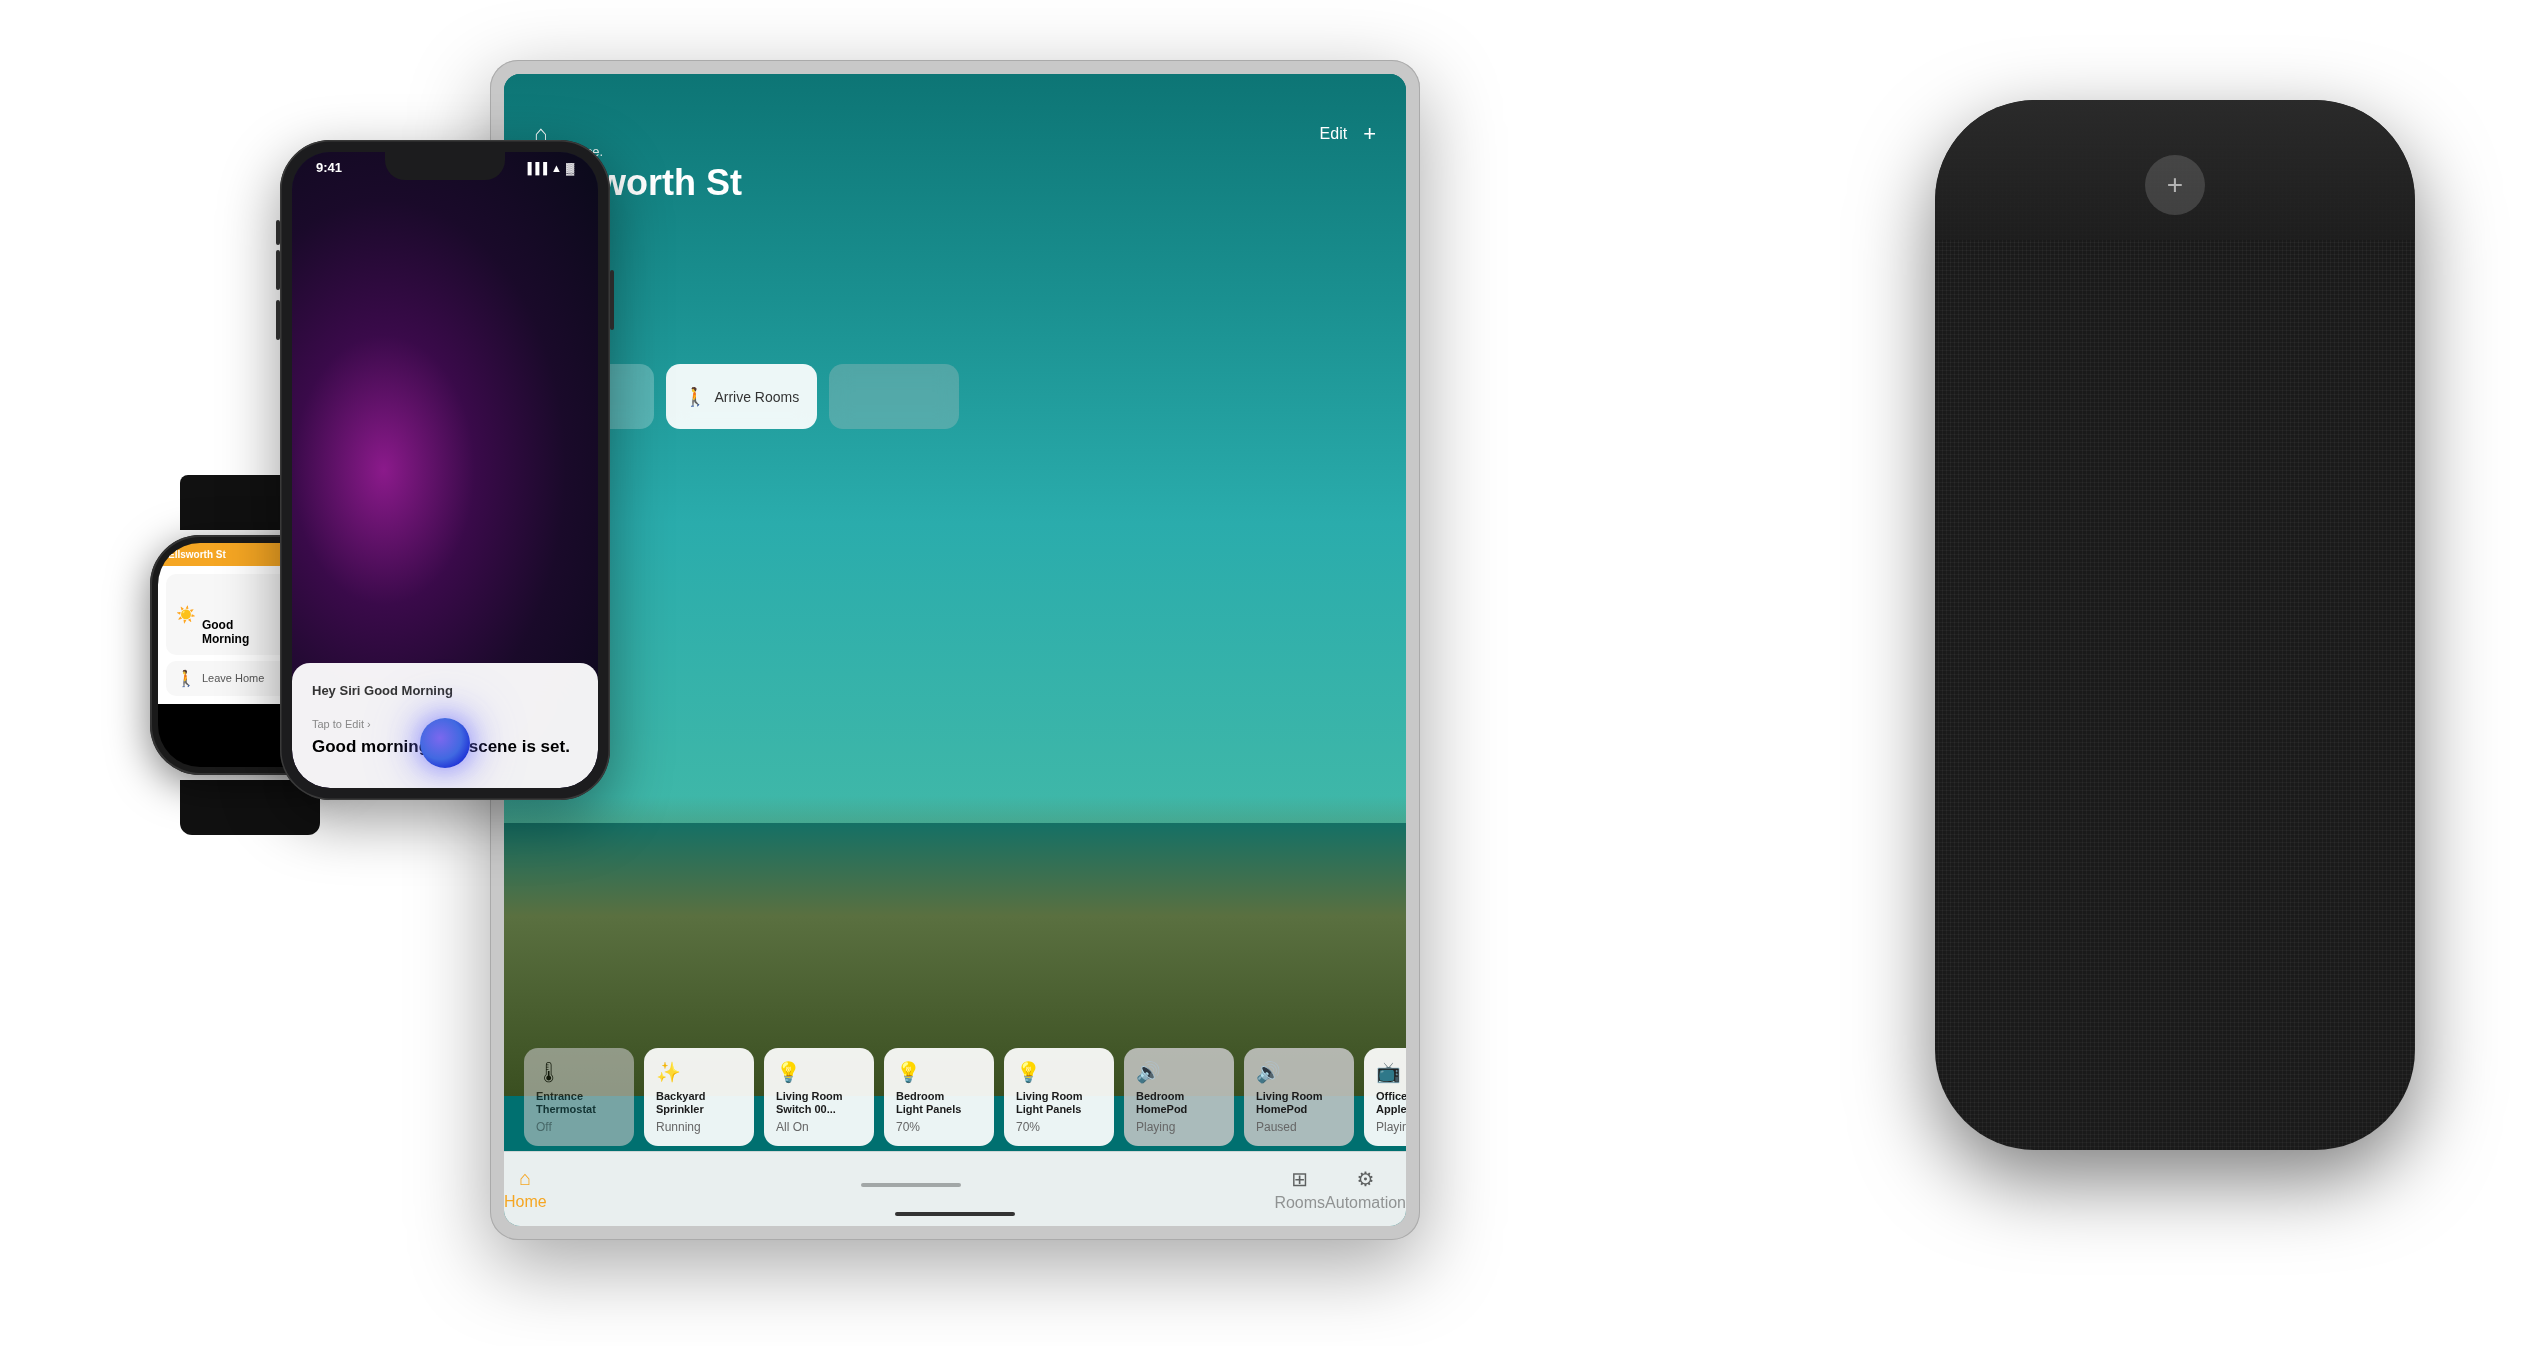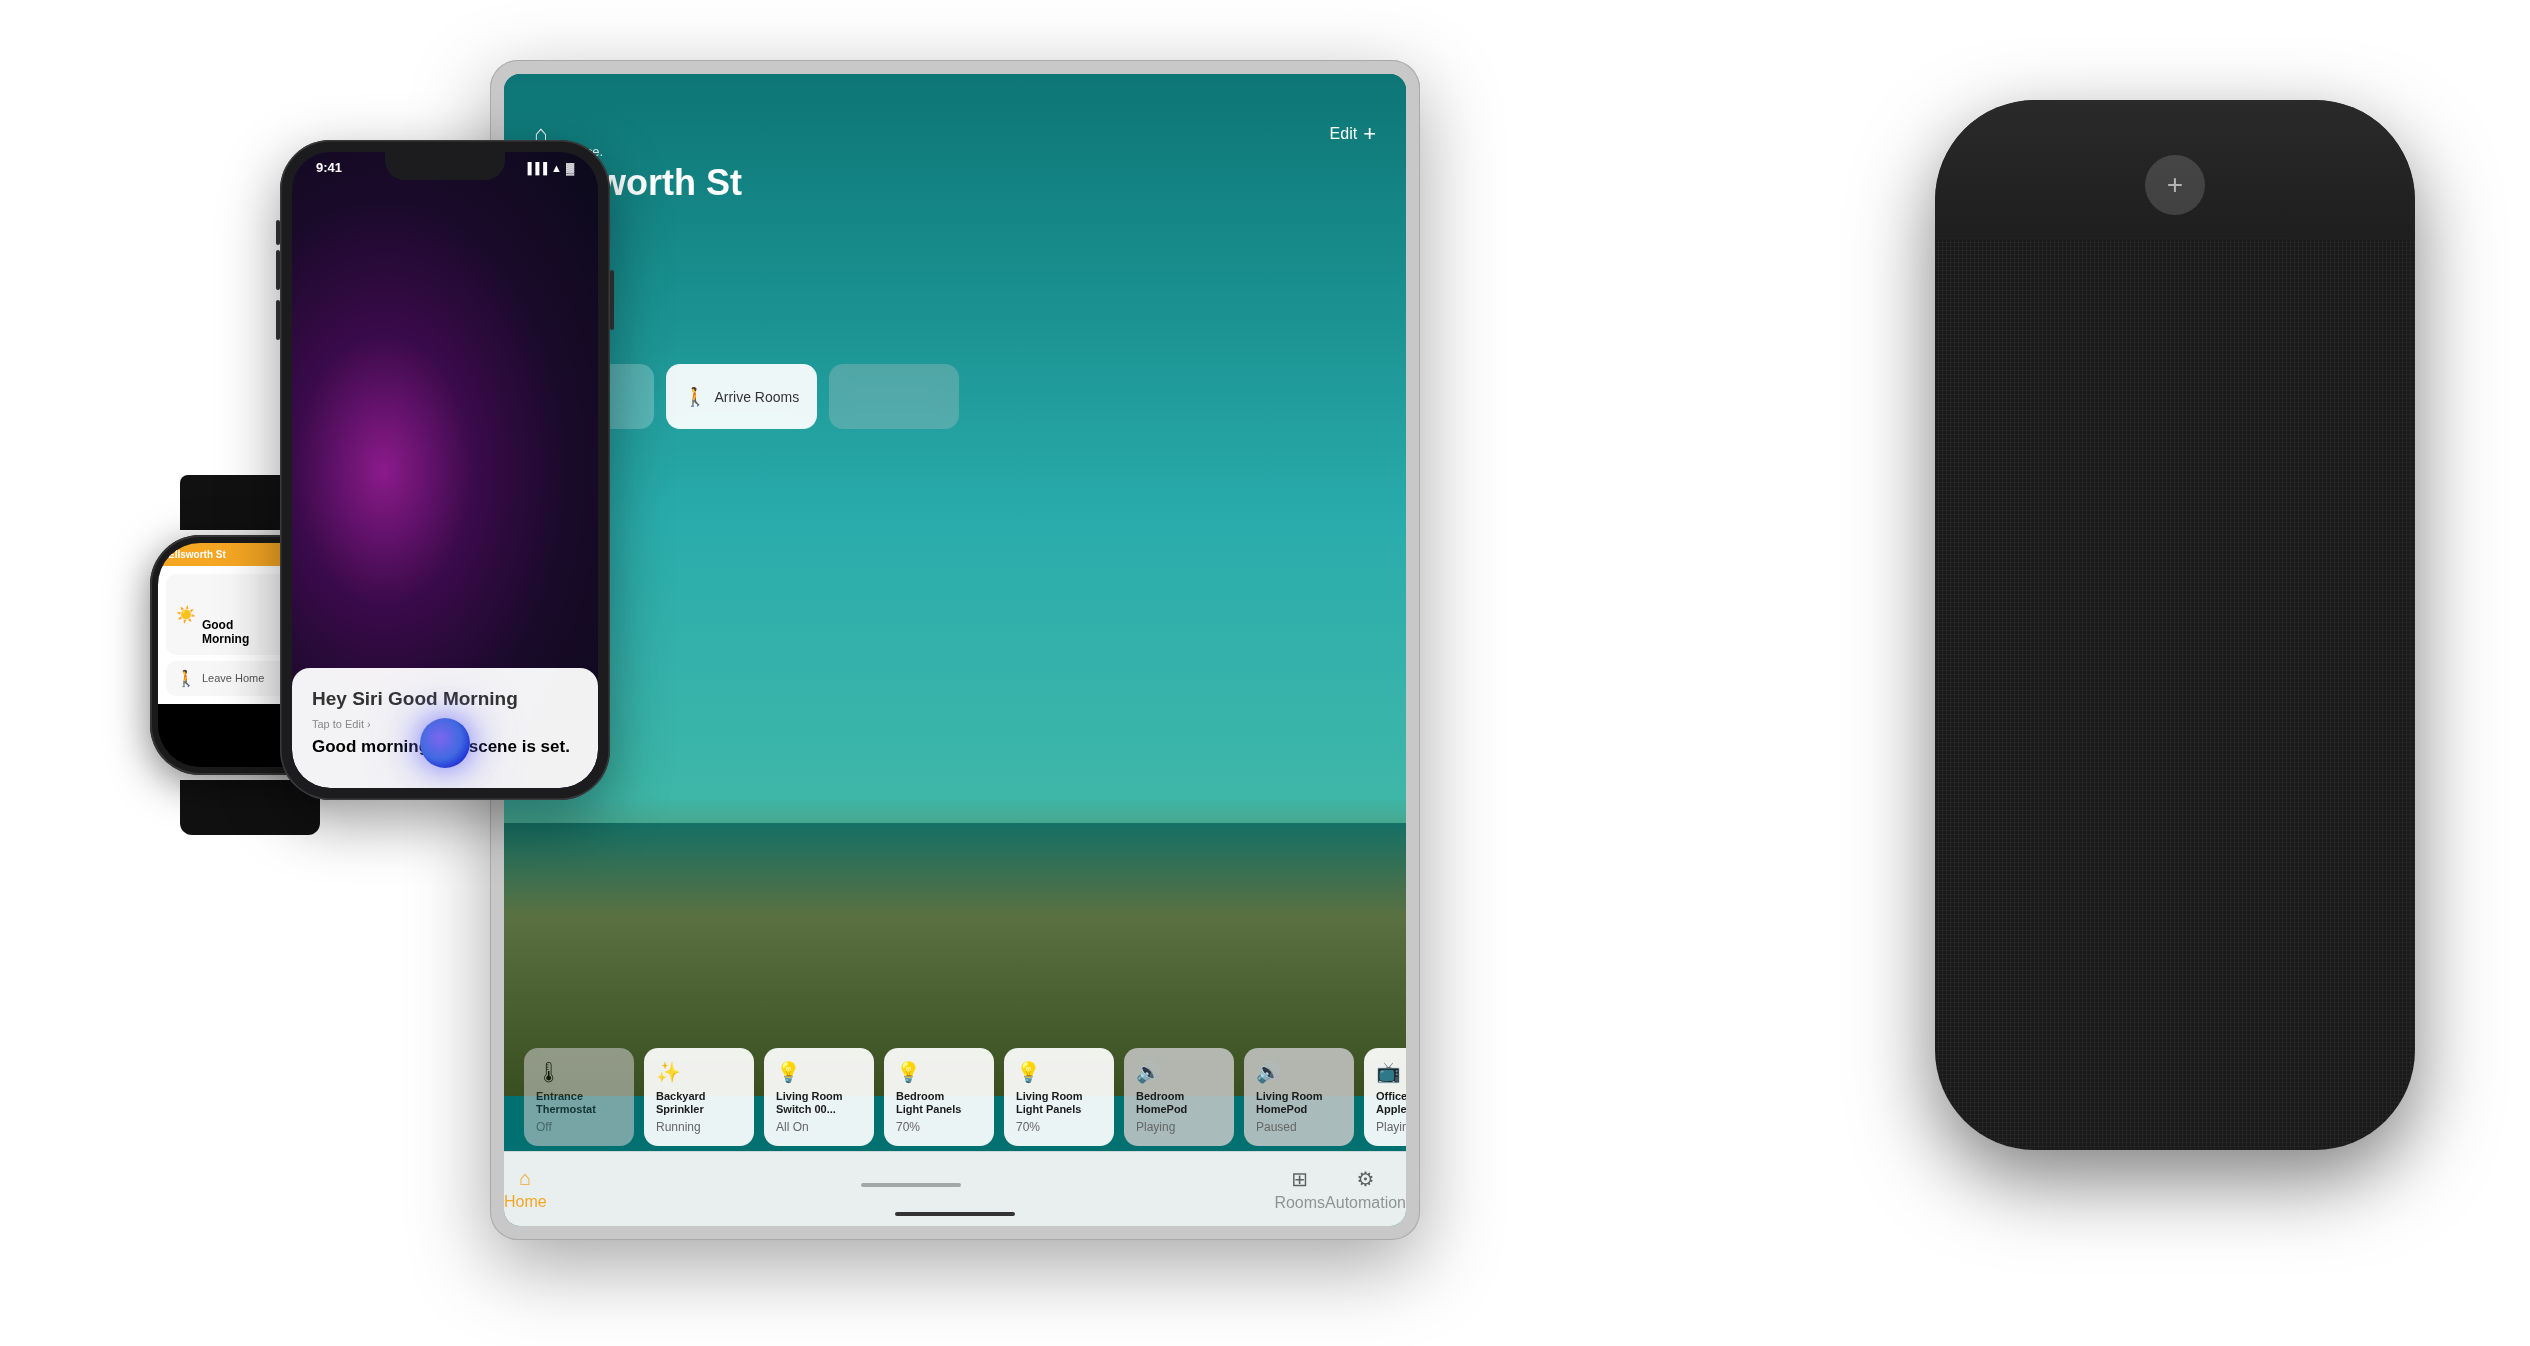--- a/index.html
+++ b/index.html
@@ -251,24 +251,24 @@
 
     .siri-card {
       background: rgba(255,255,255,0.95);
       backdrop-filter: blur(20px);
       border-radius: 18px 18px 0 0;
       padding: 20px 20px 30px;
       margin: 0 0;
     }
 
     .siri-query {
-      font-size: 19px;
+      font-size: 13px;
       font-weight: 600;
       color: #333;
-      margin-bottom: 8px;
+      margin-bottom: 20px;
     }
 
     .siri-tap-edit {
       font-size: 11px;
       color: #888;
       margin-bottom: 6px;
       display: flex;
       align-items: center;
       gap: 3px;
     }
@@ -442,21 +442,21 @@
     }
 
     .ipad-home-icon {
       color: white;
       font-size: 22px;
     }
 
     .ipad-header-actions {
       display: flex;
       align-items: center;
-      gap: 6px;
+      gap: 16px;
     }
 
     .ipad-edit-btn {
       color: white;
       font-size: 16px;
       font-weight: 500;
     }
 
     .ipad-plus-btn {
       color: white;

